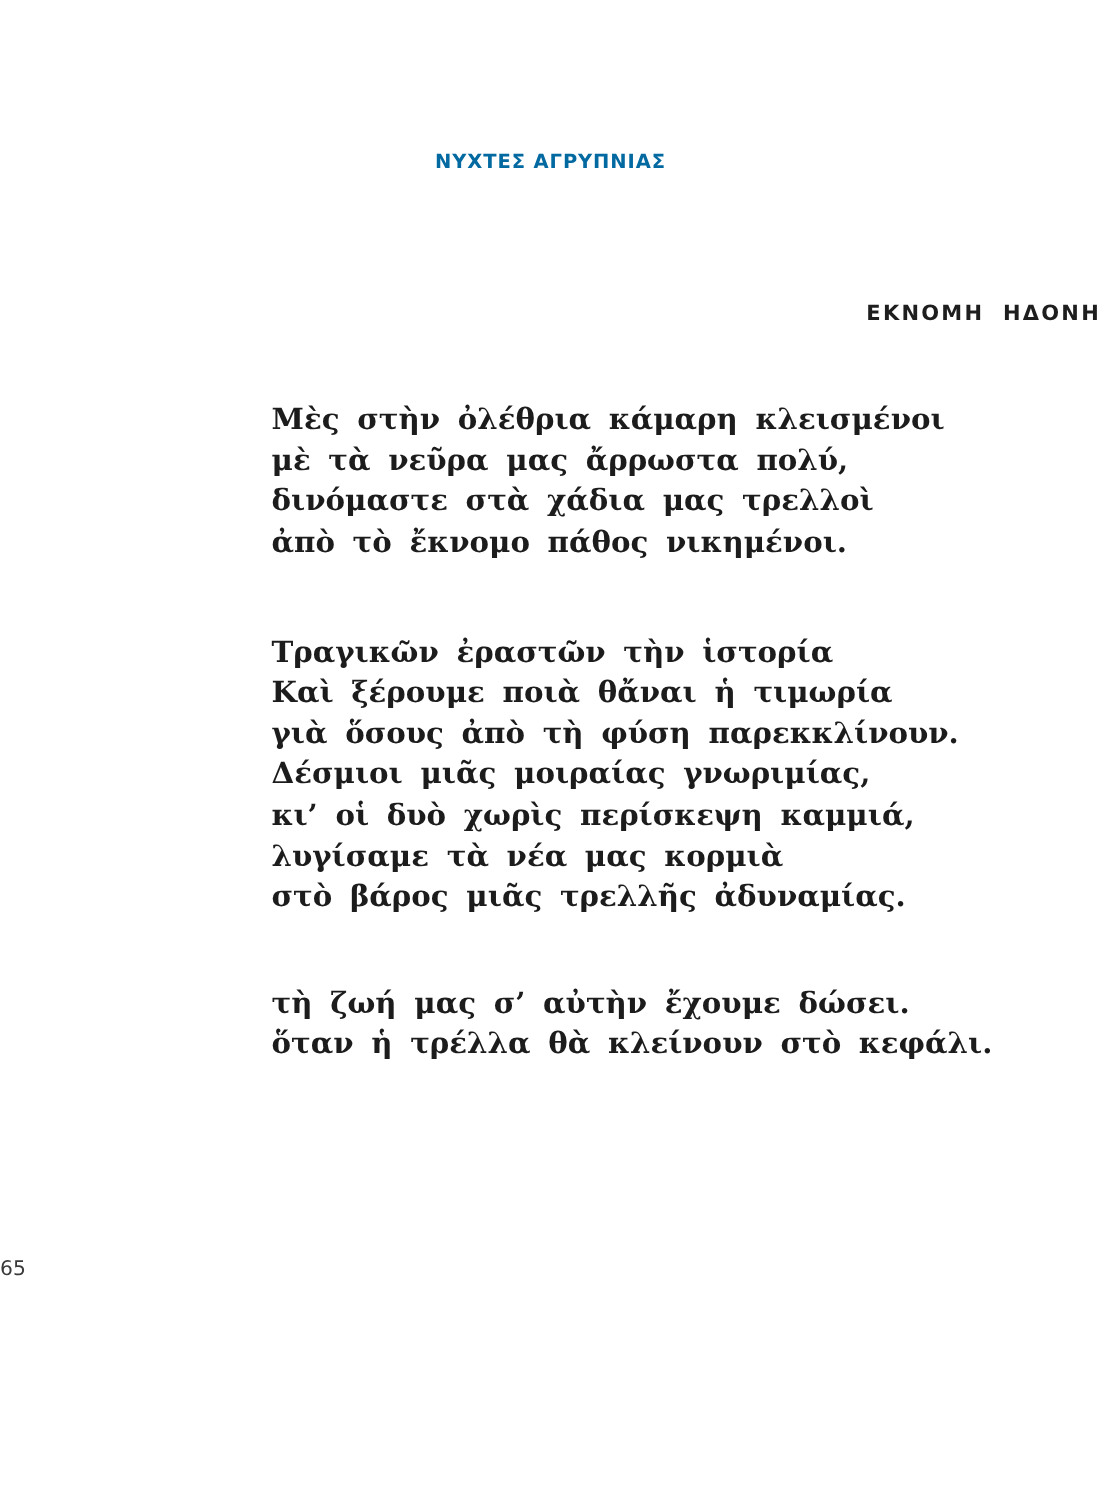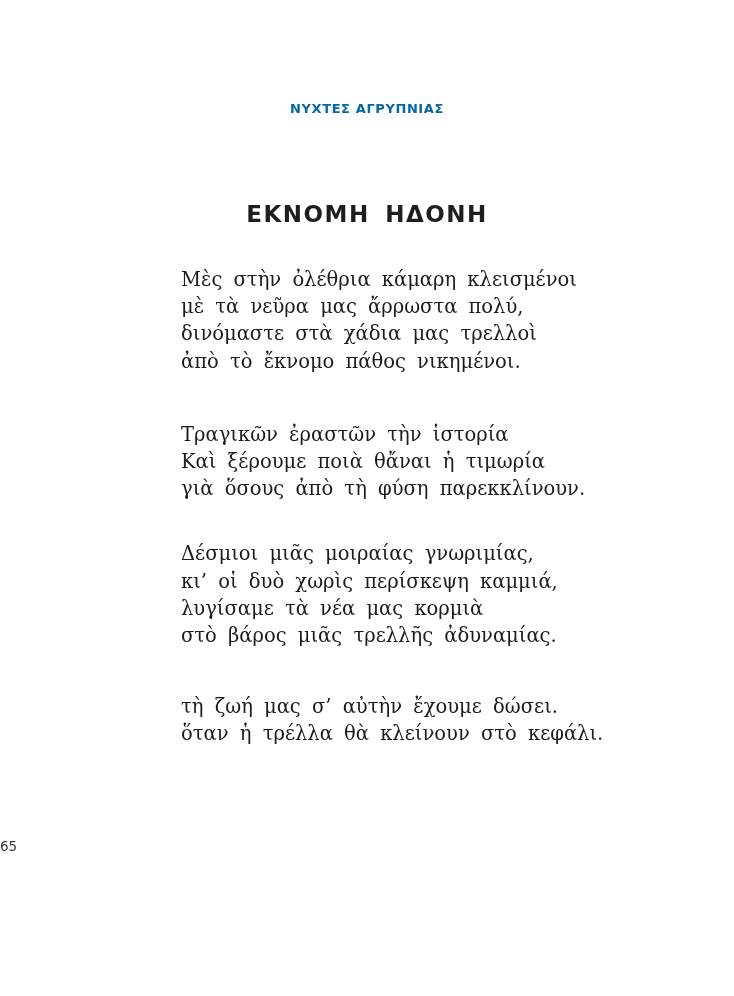--- a/index.html
+++ b/index.html
@@ -28,41 +28,41 @@
     font-size: 13px;
     font-weight: 700;
     letter-spacing: 0.6px;
     color: #0369a1;
   }
   .poem-title {
     position: absolute;
     top: 201px;
     left: 0;
     width: 100%;
-    text-align: center;
+    text-align: right;
     font-family: "DejaVu Sans", "Liberation Sans", sans-serif;
-    font-size: 23px;
+    font-size: 14px;
     font-weight: 600;
     letter-spacing: 1.5px;
     word-spacing: 6px;
     color: #1e1e1e;
   }
   .poem {
     position: absolute;
     top: 266px;
     left: 181px;
     font-family: "DejaVu Serif", "Liberation Serif", serif;
     font-size: 19.5px;
     line-height: 27.2px;
     word-spacing: 5px;
     color: #1c1c1c;
   }
-  .stanza { margin: 0; }
+  .stanza { margin: 0; font-weight: bold; }
   .stanza:nth-child(1) { margin-bottom: 46px; }
-  .stanza:nth-child(2) { margin-bottom: 38px; }
+  .stanza:nth-child(2) { }
   .stanza:nth-child(3) { margin-bottom: 44px; }
   .line { white-space: nowrap; }
   .page-number {
     position: absolute;
     top: 838px;
     left: 0;
     width: 100%;
     font-family: "DejaVu Sans", "Liberation Sans", sans-serif;
     font-size: 13.5px;
     color: #3a3a3a;

